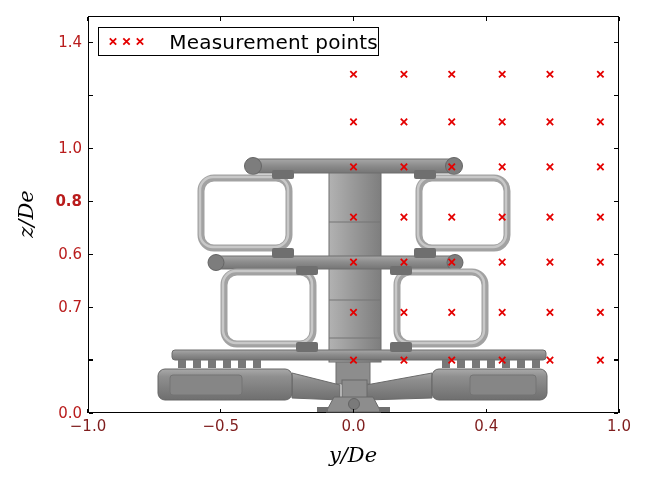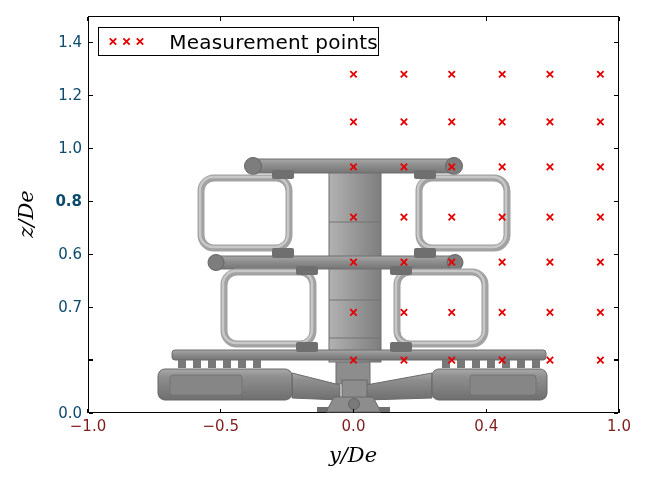--- a/index.html
+++ b/index.html
@@ -15,21 +15,21 @@
   }
   svg.layer{position:absolute;left:0;top:0;pointer-events:none;}
   #model-layer{z-index:1;}
   #points-layer{z-index:3;}
   .tick{position:absolute;background:#000;z-index:2;}
   .xticklabel{
     position:absolute;font-size:15px;color:#7f1d1d;transform:translateX(-50%);
     white-space:nowrap;z-index:2;
   }
   .yticklabel{
-    position:absolute;font-size:15px;color:#0c4a6e;width:82px;text-align:right;
+    position:absolute;font-size:15px;color:#b91c1c;width:82px;text-align:right;
     line-height:18px;z-index:2;
   }
   .axis-label{
     position:absolute;font-family:"DejaVu Serif","Liberation Serif",serif;
     font-style:italic;font-size:21px;color:#000;white-space:nowrap;z-index:2;
   }
   #xlabel{left:353px;top:443px;transform:translateX(-50%);}
   #ylabel{left:26px;top:214px;transform:translate(-50%,-50%) rotate(-90deg);}
   .legend{
     position:absolute;left:98px;top:27px;width:281px;height:29px;
@@ -232,17 +232,16 @@
     <div class="tick" style="left: 614px; top: 253.6px; width: 4px; height: 1.2px;"></div>
     <div class="yticklabel" style="left: 0px; top: 245.2px;">0.6</div>
     <div class="tick" style="left: 89px; top: 200.667px; width: 4px; height: 1.2px;"></div>
     <div class="tick" style="left: 614px; top: 200.667px; width: 4px; height: 1.2px;"></div>
     <div class="yticklabel" style="left: 0px; top: 192.267px; font-weight: bold;">0.8</div>
     <div class="tick" style="left: 89px; top: 147.733px; width: 4px; height: 1.2px;"></div>
     <div class="tick" style="left: 614px; top: 147.733px; width: 4px; height: 1.2px;"></div>
     <div class="yticklabel" style="left: 0px; top: 139.333px;">1.0</div>
     <div class="tick" style="left: 89px; top: 94.8px; width: 4px; height: 1.2px;"></div>
     <div class="tick" style="left: 614px; top: 94.8px; width: 4px; height: 1.2px;"></div>
-    <div class="yticklabel" style="left: 0px; top: 86.4px;">1.2</div>
     <div class="tick" style="left: 89px; top: 41.8667px; width: 4px; height: 1.2px;"></div>
     <div class="tick" style="left: 614px; top: 41.8667px; width: 4px; height: 1.2px;"></div>
     <div class="yticklabel" style="left: 0px; top: 33.4667px;">1.4</div>
   </div>
 
 </body></html>

